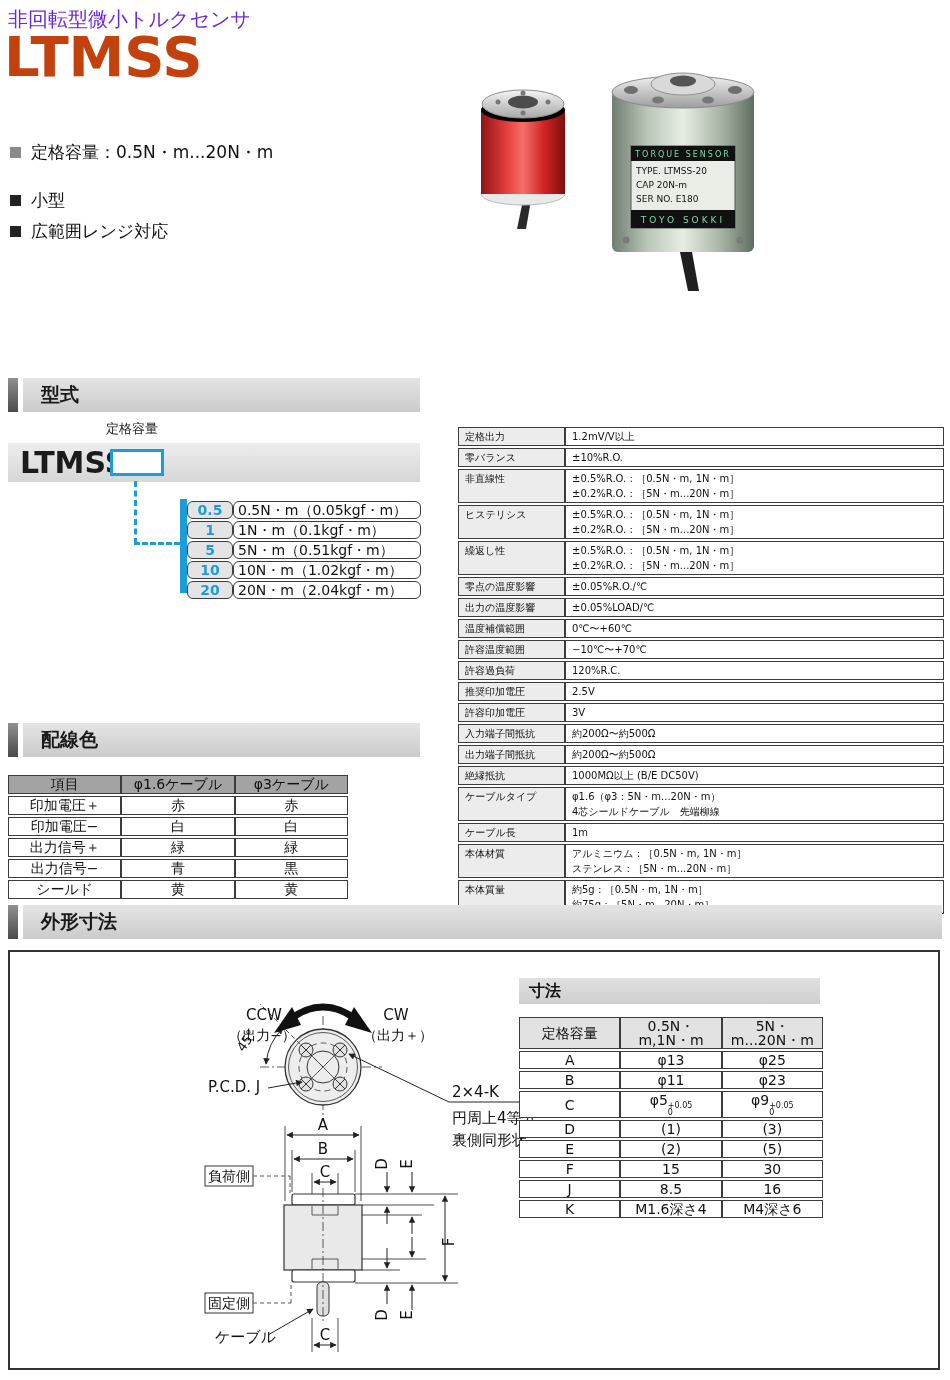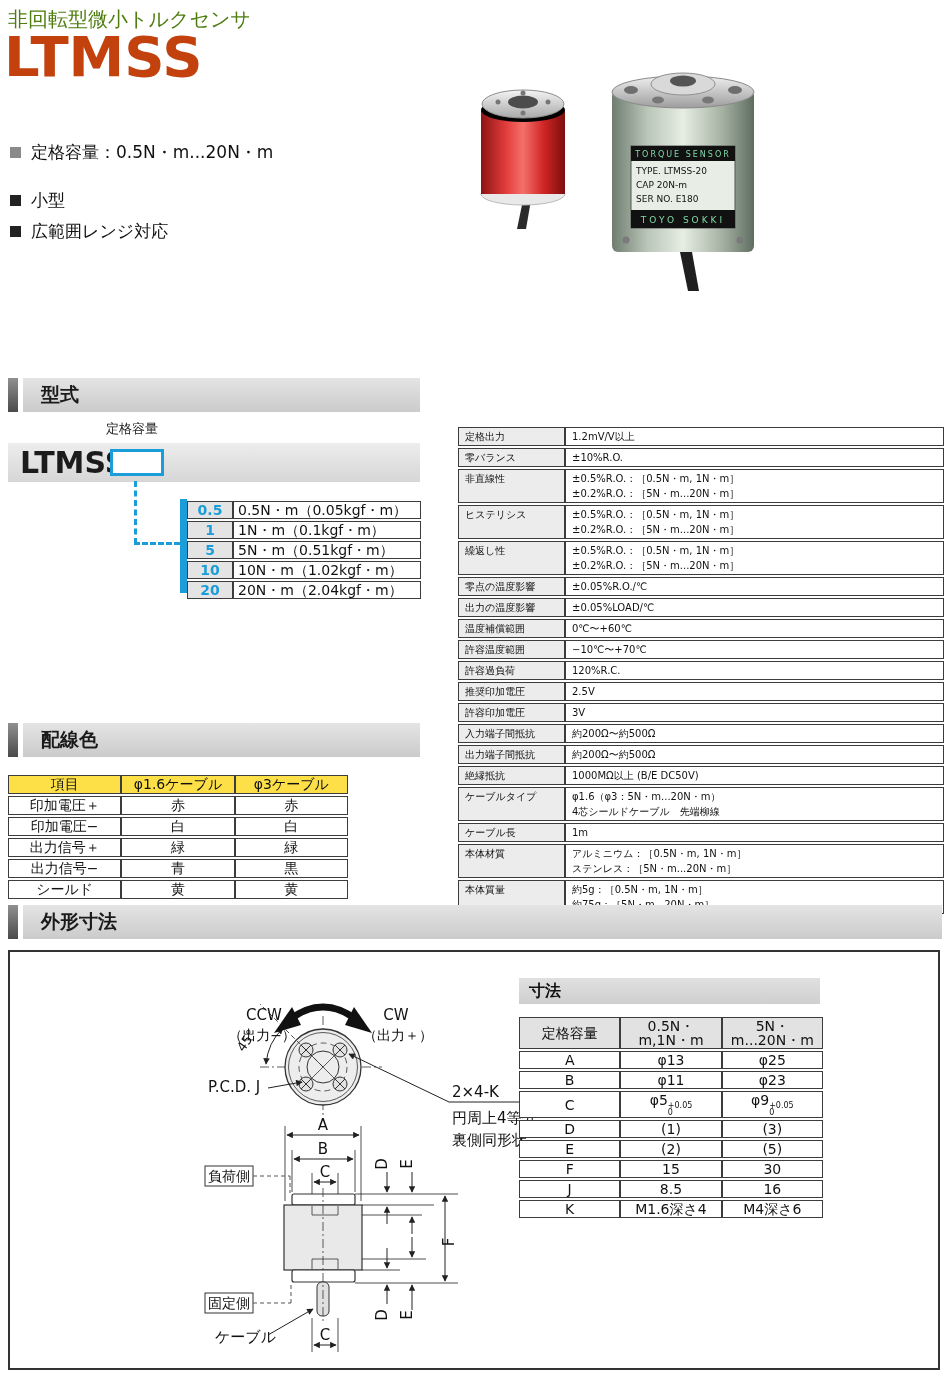--- a/index.html
+++ b/index.html
@@ -1,21 +1,21 @@
 <!DOCTYPE html>
 <html style="--accent: #1b9dd9; --red: #d32b2b;"><head>
 <meta charset="utf-8">
 <style>
   :root{ --accent:#1b9dd9; --red:#d32b2b; }
   *{box-sizing:border-box; margin:0; padding:0;}
   body{background:#fff; font-family:"DejaVu Sans","Liberation Sans",sans-serif; color:#111;}
   .page{position:relative; width:950px; height:1380px; background:#fff; overflow:hidden;}
 
   
-  .title-ja{position:absolute; left:8px; top:6px; font-size:20px; color:#4d7c0f;}
+  .title-ja{position:absolute; left:8px; top:6px; font-size:20px; color:#6d28d9;}
   .title-model{position:absolute; left:4px; top:24px; font-size:56px; font-weight:bold; letter-spacing:0px; color:#c2410c;}
   .features{position:absolute; left:10px; top:141px; list-style:none;}
   .features li{display:flex; align-items:center; font-size:17px; margin-bottom:8px;}
   .features li:first-child{margin-bottom:25px;}
   .bullet{width:11px; height:11px; margin-right:10px; background:#222; flex:0 0 auto;}
   .bullet.gray{background:#8a8a8a;}
 
   
   .sec-head{position:absolute; display:flex;}
   .sec-bar{width:10px; height:34px; background:linear-gradient(180deg,#909090,#4a4a4a); margin-right:5px;}
@@ -28,31 +28,31 @@
   .model-band{position:absolute; left:8px; top:443px; width:412px; height:39px;
               background:linear-gradient(180deg,#ededed,#d6d6d6); }
   .model-prefix{position:absolute; left:12px; top:2px; font-size:30px; font-weight:bold; color:#1b1b1b;}
   .model-box{position:absolute; left:102px; top:6px; width:54px; height:27px; background:#fff; border:3px solid var(--accent);}
   .dash-v{position:absolute; left:134px; top:481px; height:63px; border-left:3px dashed var(--accent);}
   .dash-h{position:absolute; left:134px; top:542px; width:46px; border-top:3px dashed var(--accent);}
   .cap-bar{position:absolute; left:180px; top:499px; width:7px; height:94px; background:var(--accent);}
   table{border-collapse:separate; border-spacing:0 2px; color:#111;}
   td,th{border:1px solid #3c3c3c; background:#fff;}
   .cap-table{position:absolute; left:187px; top:499px; width:234px; font-size:14px; table-layout:fixed;}
-  .cap-table td{line-height:14px; padding:1px 4px;}
+  .cap-table td{line-height:14px; padding:1px 4px;border-radius:6px;}
   .cap-table td.code{width:46px; text-align:center; background:#e4e4e4; color:var(--accent); font-weight:bold;}
 
   
   .spec-table{position:absolute; left:458px; top:425px; width:486px; font-size:10px; table-layout:fixed;}
   .spec-table td{line-height:15px; padding:1px 6px; vertical-align:top;}
   .spec-table td.lbl{width:107px; background:#ececec;}
 
   
   .wire-table{position:absolute; left:8px; top:773px; width:340px; font-size:14px; table-layout:fixed; text-align:center;}
-  .wire-table th{width:108px; background:#fde047; font-weight:normal; line-height:15px; padding:1px 4px;}
+  .wire-table th{width:108px; background:#a3a3a3; font-weight:normal; line-height:15px; padding:1px 4px;}
   .wire-table td{line-height:15px; padding:1px 4px;}
 
   
   .outline-box{position:absolute; left:8px; top:950px; width:932px; height:420px; border:2px solid #333; background:#fff;}
   .outline-box svg{position:absolute; left:0; top:0;}
   .dims-band{position:absolute; left:509px; top:26px; width:301px; height:26px;
              background:linear-gradient(180deg,#e0e0e0,#cfcfcf); display:flex; align-items:center;
              padding-left:10px; font-size:16px; font-weight:bold;}
   .dims-table{position:absolute; left:509px; top:63px; width:304px; font-size:14px; table-layout:fixed; text-align:center;}
   .dims-table th{width:68px; background:#e2e2e2; font-weight:normal; line-height:14px; padding:1px 2px;}

